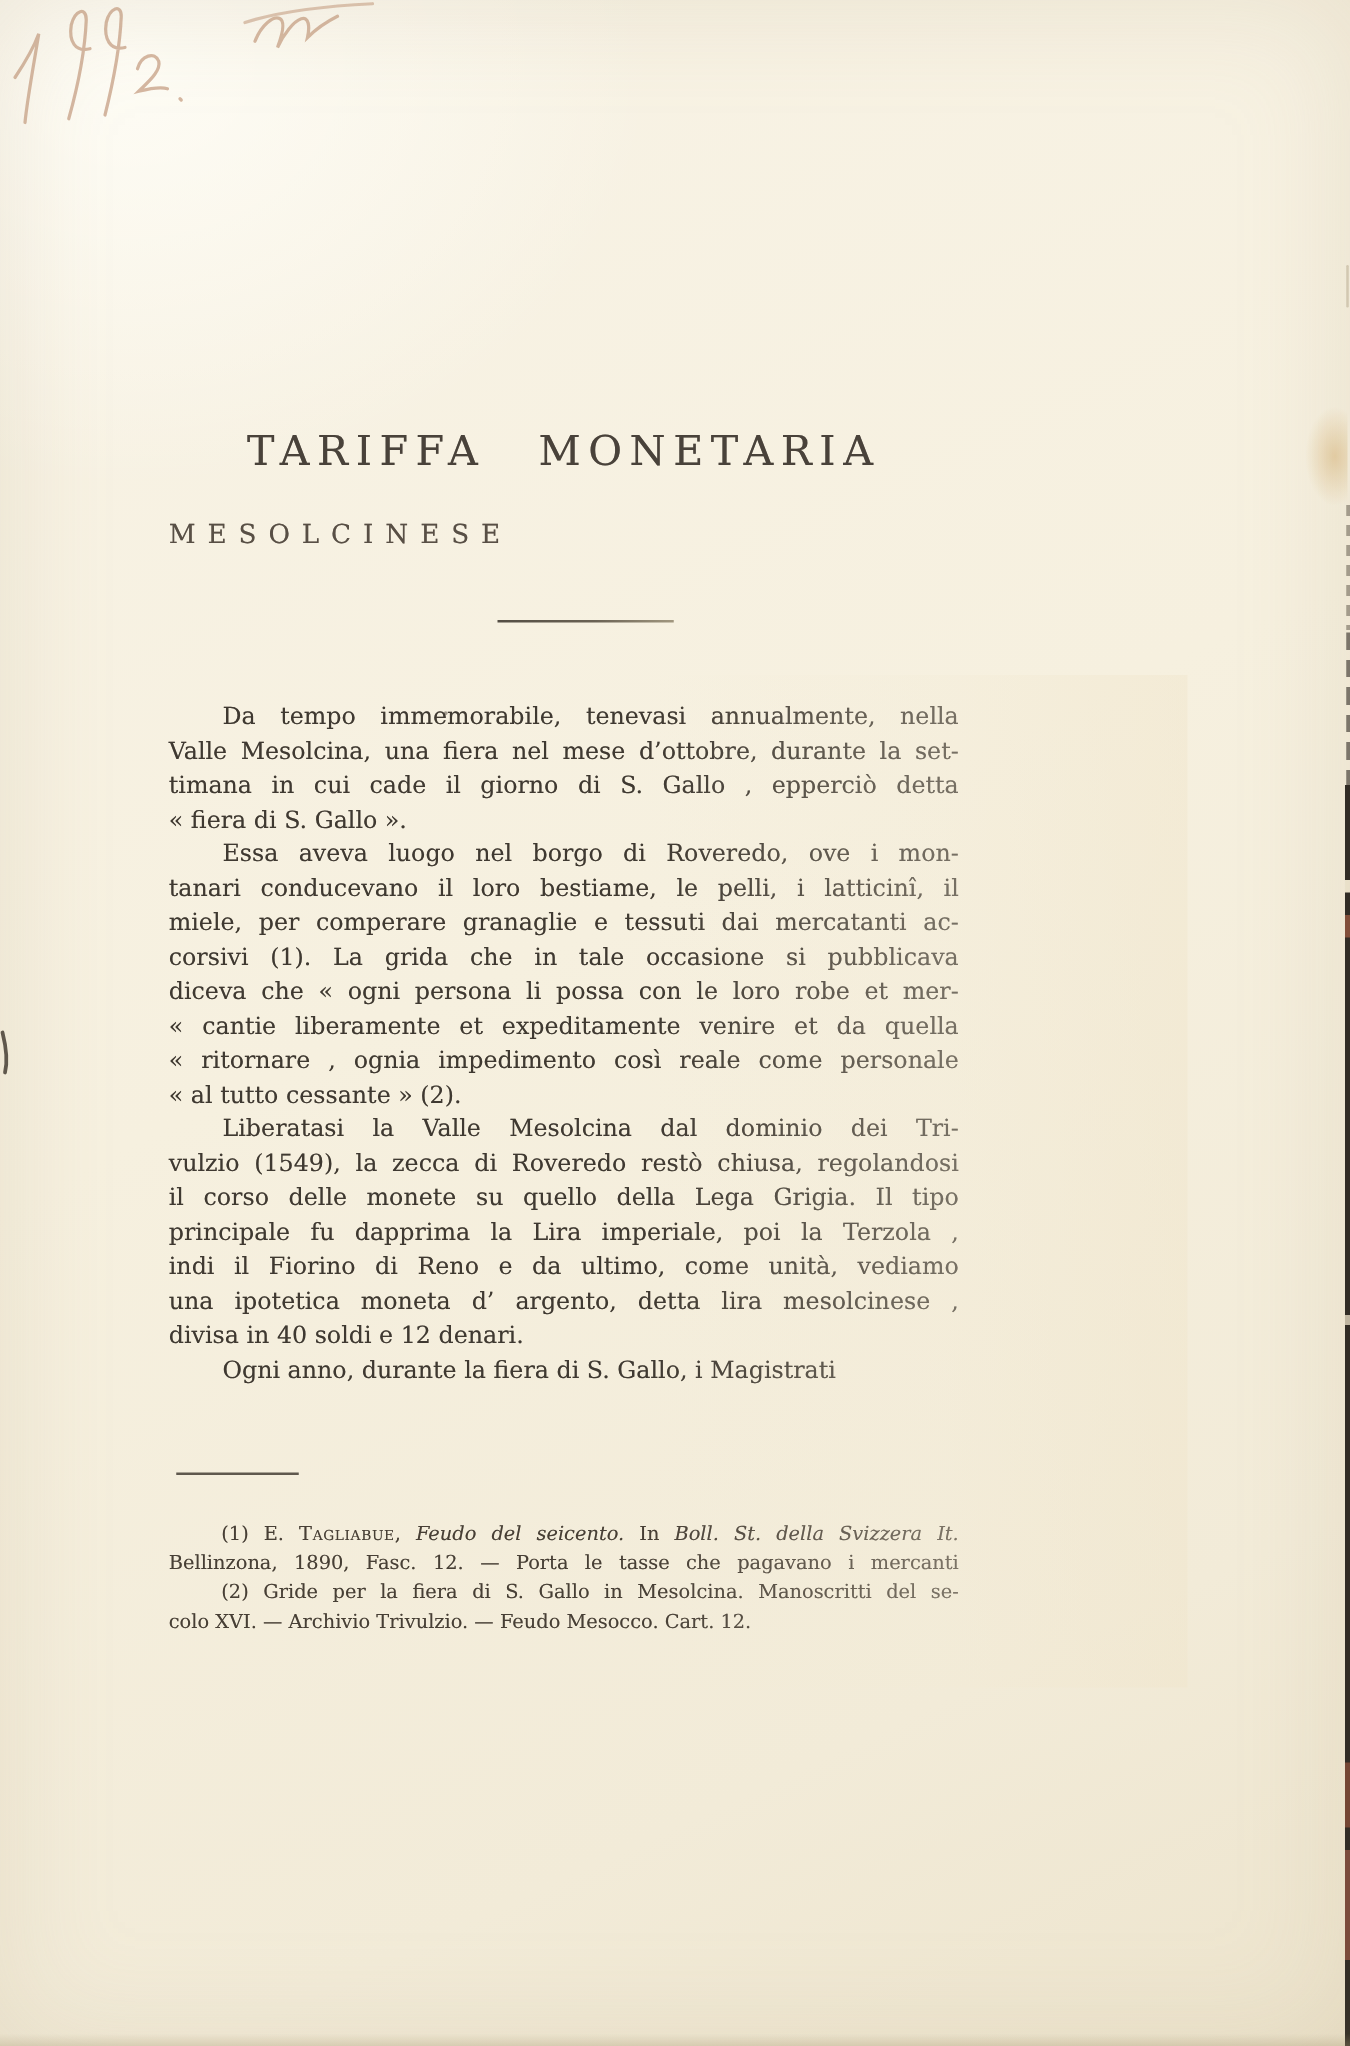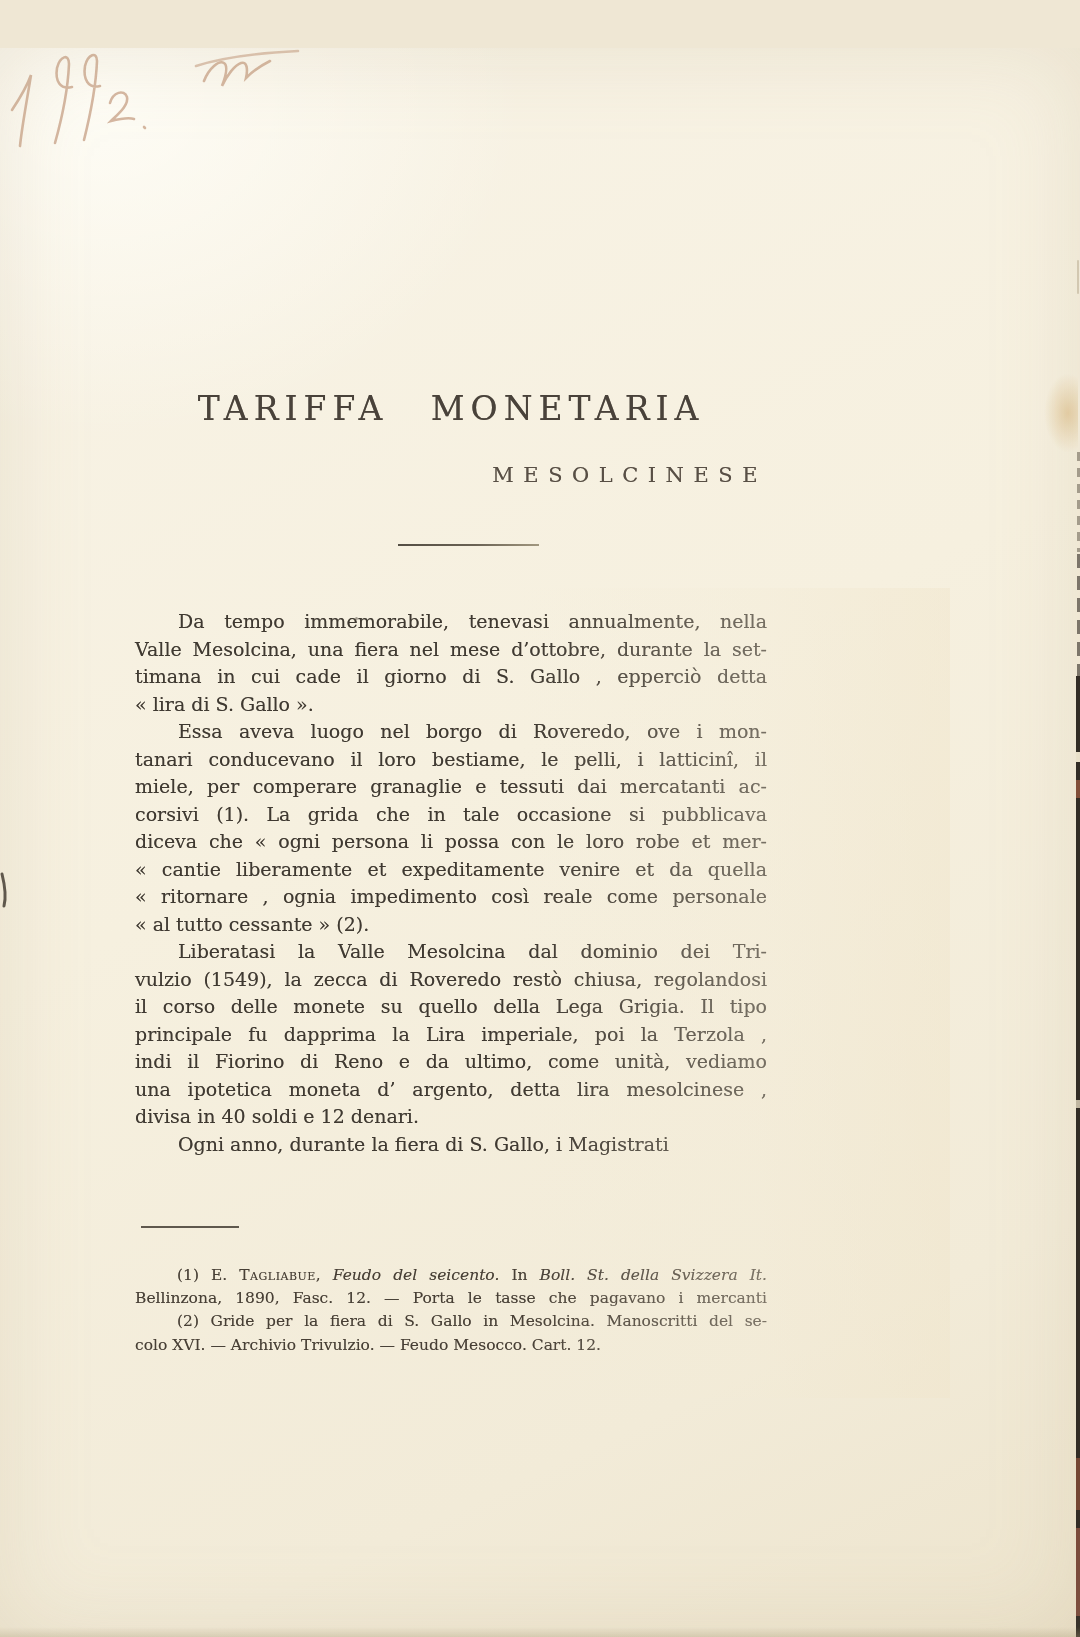--- a/index.html
+++ b/index.html
@@ -4,21 +4,20 @@
 <style>
   html,body{margin:0;padding:0;}
   body{
     width:1080px;height:1637px;position:relative;overflow:hidden;
     background:#efe7d4;
     font-family:"DejaVu Serif", serif;
   }
   .page{
     position:absolute;inset:0;
     background:linear-gradient(155deg,#f8f3e6 0%,#f6f0df 45%,#f2ebd8 80%,#ede4cd 100%);
-    margin-top:48px;
   }
   .corner-light{
     position:absolute;left:0;top:0;width:560px;height:420px;
     background:radial-gradient(ellipse at 18% 12%, rgba(255,254,248,0.85) 0%, rgba(255,254,248,0) 65%);
     pointer-events:none;
   }
   .vignette{
     position:absolute;inset:0;pointer-events:none;
     box-shadow:inset 0 0 90px rgba(187,170,132,0.22);
   }
@@ -34,21 +33,21 @@
   .title{
     position:absolute;left:135px;top:341px;width:632px;
     text-align:center;
     font-size:33px;line-height:40px;font-weight:400;
     letter-spacing:6px;word-spacing:26px;
     color:#49423a;
     text-shadow:0 0 0.5px rgba(73,66,58,0.55);
   }
   .subtitle{
     position:absolute;left:135px;top:414px;width:632px;
-    text-align:right;
+    text-align:left;
     font-size:21px;line-height:26px;font-weight:400;
     letter-spacing:9.5px;
     color:#584f45;
     text-shadow:0 0 0.5px rgba(88,79,69,0.5);
   }
   .title-rule{
     position:absolute;left:398px;top:496px;width:141px;height:2px;
     background:linear-gradient(to right,#544e44 0%,#6a6254 55%,#a1977f 100%);
   }
 
@@ -144,21 +143,21 @@
   <div class="subtitle">MESOLCINESE</div>
   <div class="title-rule"></div>
 
   <div class="speck"></div>
 
   <div class="text-column">
       <div>
         <div class="tline indent"><span>Da tempo immemorabile, tenevasi annualmente, nella</span></div>
         <div class="tline"><span>Valle Mesolcina, una fiera nel mese d’ottobre, durante la set-</span></div>
         <div class="tline"><span>timana in cui cade il giorno di S. Gallo , epperciò detta</span></div>
-        <div class="tline last"><span>« lira di S. Gallo ».</span></div>
+        <div class="tline last"><span>« fiera di S. Gallo ».</span></div>
       </div>
       <div>
         <div class="tline indent"><span>Essa aveva luogo nel borgo di Roveredo, ove i mon-</span></div>
         <div class="tline"><span>tanari conducevano il loro bestiame, le pelli, i latticinî, il</span></div>
         <div class="tline"><span>miele, per comperare granaglie e tessuti dai mercatanti ac-</span></div>
         <div class="tline"><span>corsivi (1). La grida che in tale occasione si pubblicava</span></div>
         <div class="tline"><span>diceva che « ogni persona li possa con le loro robe et mer-</span></div>
         <div class="tline"><span>« cantie liberamente et expeditamente venire et da quella</span></div>
         <div class="tline"><span>« ritornare , ognia impedimento così reale come personale</span></div>
         <div class="tline last"><span>« al tutto cessante » (2).</span></div>

